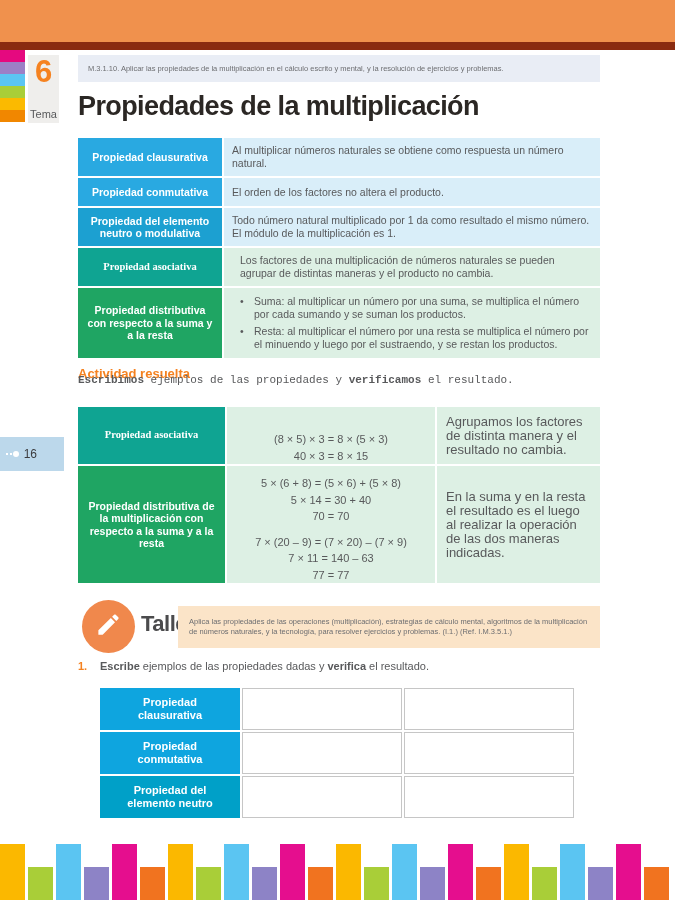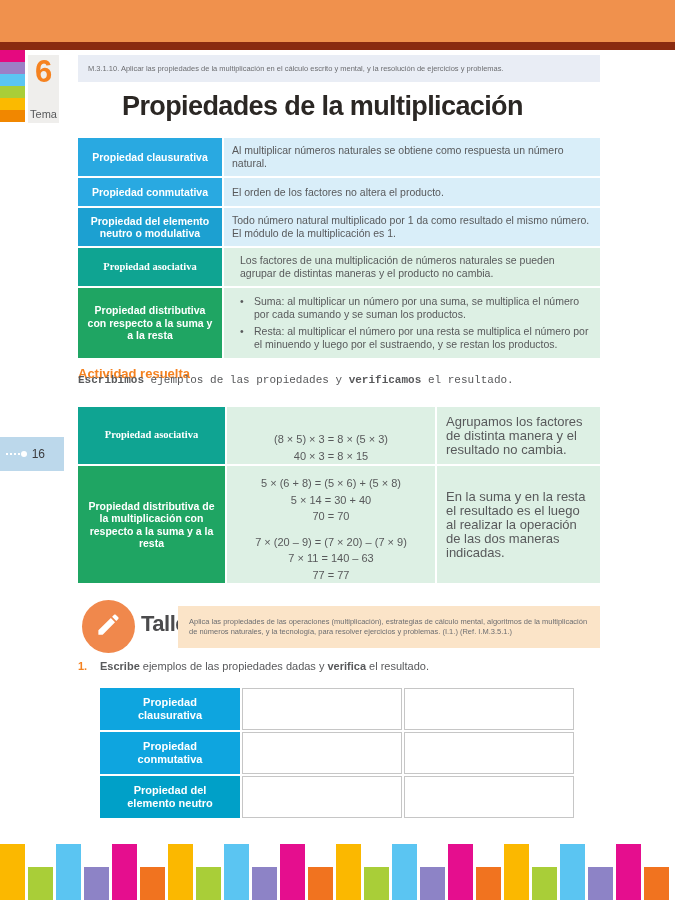--- a/index.html
+++ b/index.html
@@ -15,21 +15,21 @@
   .top-band { left:0; top:0; width:675px; height:42px; background:var(--band_orange); }
   .top-rule { left:0; top:42px; width:675px; height:8px; background:var(--rule_maroon); }
   .left-stripes { left:0; top:50px; width:25px; }
   .left-stripes div { height:12px; width:25px; }
   .unit-box { left:28px; top:55px; width:31px; height:68px; background:#efeeec;
     display:flex; flex-direction:column; align-items:center; justify-content:space-between; padding:2px 0 3px; }
   .unit-number { font-size:31px; line-height:30px; font-weight:700; color:var(--accent_orange); }
   .unit-label { font-size:11px; color:var(--text_dark); }
   .standards-bar { left:78px; top:55px; width:522px; height:27px; background:var(--standards_bg);
     display:flex; align-items:center; padding:0 10px; font-size:7.5px; color:var(--text_gray); }
-  .page-title { left:78px; top:91px; font-size:27px; font-weight:700; letter-spacing:-0.6px; color:#2b2724;margin-left:44px; }
+  .page-title { left:78px; top:91px; font-size:27px; font-weight:700; letter-spacing:-0.6px; color:#2b2724; }
 
   
   .props-table { left:78px; top:138px; width:522px; display:grid;
     grid-template-columns:144px 1fr; grid-template-rows:38px 28px 38px 38px 70px; gap:2px; background:#fff; }
   .ph { display:flex; align-items:center; justify-content:center; text-align:center;
     color:#fff; font-weight:700; font-size:10.5px; line-height:12.5px; padding:0 6px; }
   .pc { font-size:10.5px; line-height:13px; padding:4px 8px;
     display:flex; flex-direction:column; justify-content:center; }
   .bg-blue  { background:var(--blue_header); }
   .bg-bluet { background:var(--blue_teal_header); }
@@ -67,21 +67,21 @@
   .ex-table { left:100px; top:688px; display:grid;
     grid-template-columns:140px 160px 170px; grid-template-rows:repeat(3,42px); gap:2px; }
   .eh { display:flex; align-items:center; justify-content:center; text-align:center;
     color:#fff; font-weight:700; font-size:11px; line-height:13px; padding:0 18px; }
   .bg-bblue { background:var(--bottom_blue); }
   .bg-bteal { background:var(--bottom_teal); }
   .ecell { background:#fff; border:1px solid #c6c6c6; }
 
   
   .page-tab { left:0; top:437px; width:64px; height:34px; background:var(--pagetab_bg);
-    display:flex; align-items:center; padding:0 19px 0 6px; }
+    display:flex; align-items:center; padding:0 27px 0 6px; }
   .leader { flex:1; border-bottom:2px dotted #fff; margin-bottom:1px; }
   .tab-dot { width:6px; height:6px; border-radius:50%; background:#fff; margin:0 5px 0 1px; flex:none; }
   .pn { font-size:12px; color:#3c3c3e; }
 
   
   .footer-bars { left:0; bottom:0; width:675px; height:56px;
     display:flex; align-items:flex-end; gap:3px; }
   .fbar { width:25px; flex:none; }
   .fbar.tall { height:56px; }
   .fbar.short { height:33px; }

